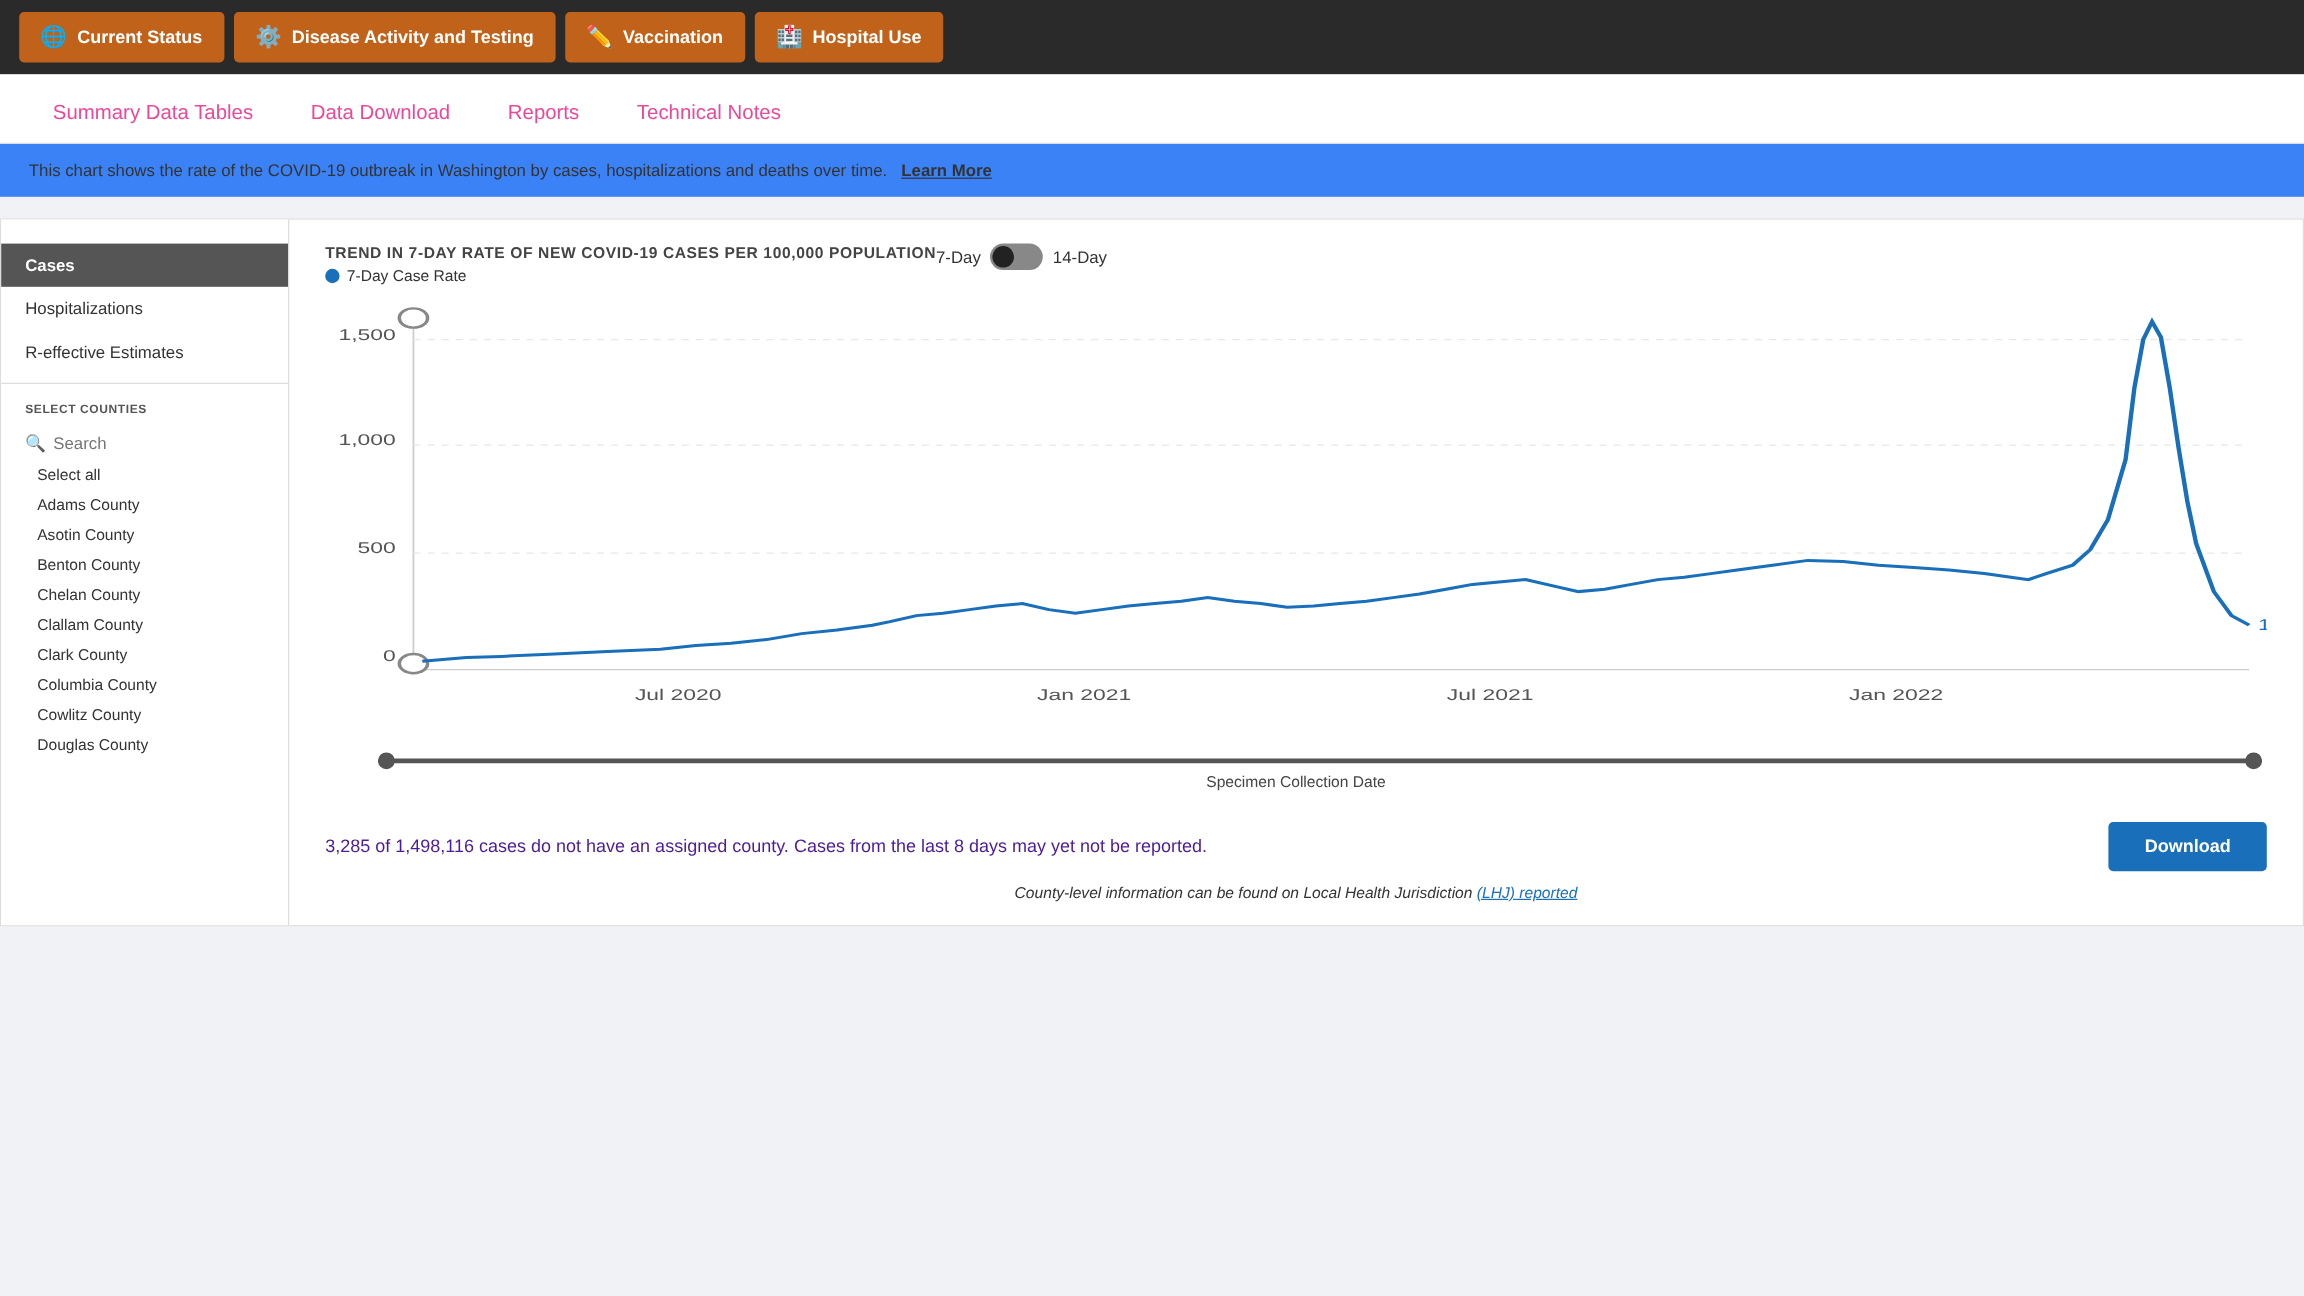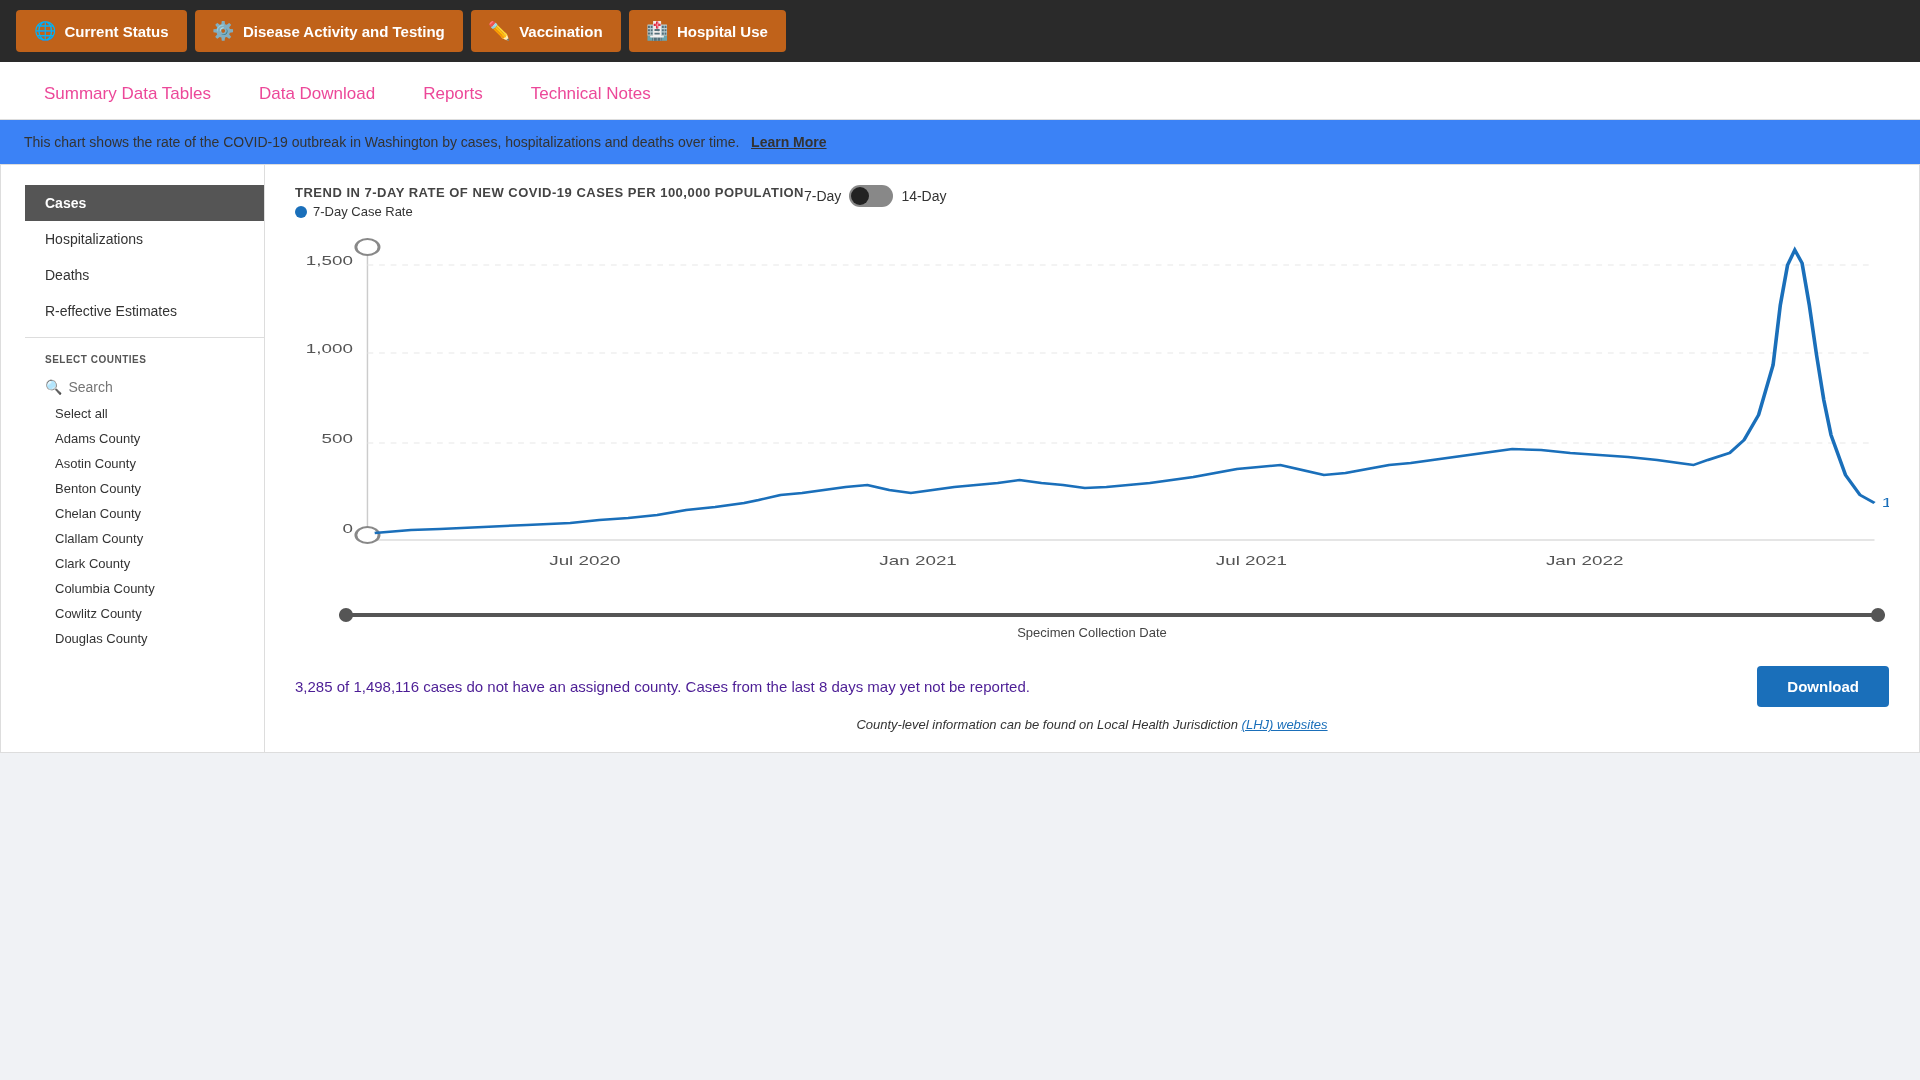--- a/index.html
+++ b/index.html
@@ -53,23 +53,22 @@
     .info-bar a {
       color: #333;
       font-weight: bold;
       text-decoration: underline;
     }
 
     
     .main-content {
       display: flex;
       background: #fff;
-      margin: 0 0;
+      margin: 18px 0;
       border: 1px solid #ddd;
-      padding-left: 24px;
     }
 
     
     .sidebar {
       width: 240px;
       min-width: 240px;
       padding: 20px 0;
       border-right: 1px solid #ddd;
       background: #fff;
     }
@@ -291,21 +290,20 @@
   <span>This chart shows the rate of the COVID-19 outbreak in Washington by cases, hospitalizations and deaths over time.</span>
   &nbsp;
   <a href="#">Learn More</a>
 </div>
 
 <div class="main-content">
 
   <div class="sidebar">
     <div class="sidebar-item active">Cases</div>
     <div class="sidebar-item">Hospitalizations</div>
-    <div class="sidebar-item">Deaths</div>
     <div class="sidebar-item">R-effective Estimates</div>
 
     <div class="separator-line"></div>
 
     <div class="sidebar-section-title">SELECT COUNTIES</div>
 
     <div class="county-search">
       <span>🔍</span>
       <input type="text" placeholder="Search" style="">
     </div>
@@ -452,18 +450,18 @@
     <div class="x-axis-label">Specimen Collection Date</div>
 
     <div class="chart-footer">
       <span class="footer-note">3,285 of 1,498,116 cases do not have an assigned county. Cases from the last 8 days may yet not be reported.</span>
       <button class="download-btn">Download</button>
     </div>
 
     <div class="county-footer-note">
       <em>
         <span>County-level information can be found on Local Health Jurisdiction</span>
-        <a href="#">(LHJ) websites</a>
+        <a href="#">(LHJ) reported</a>
       </em>
     </div>
 
   </div>
 </div>
 
 </body></html>

